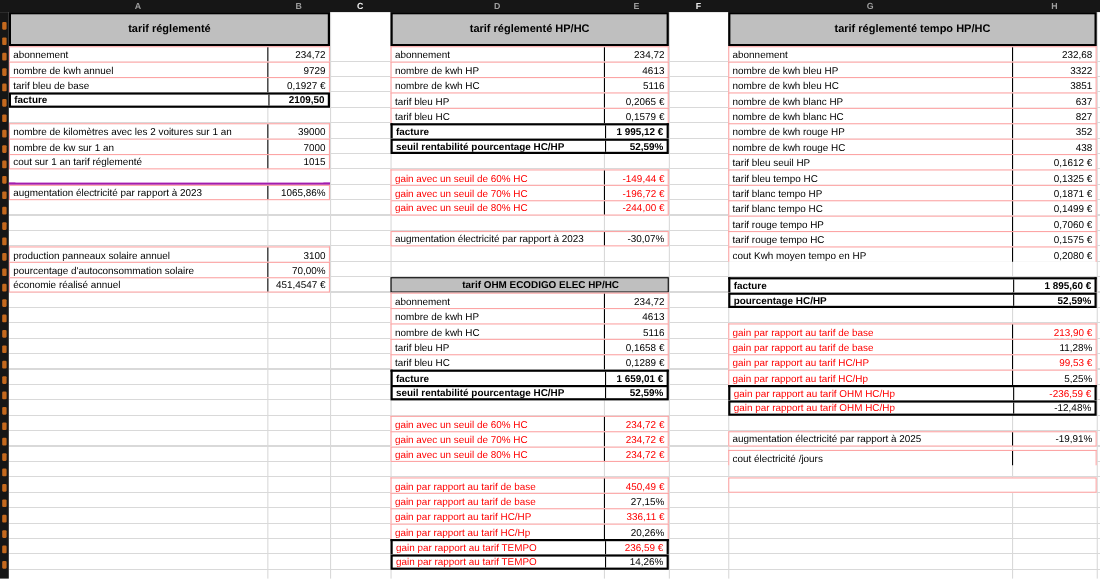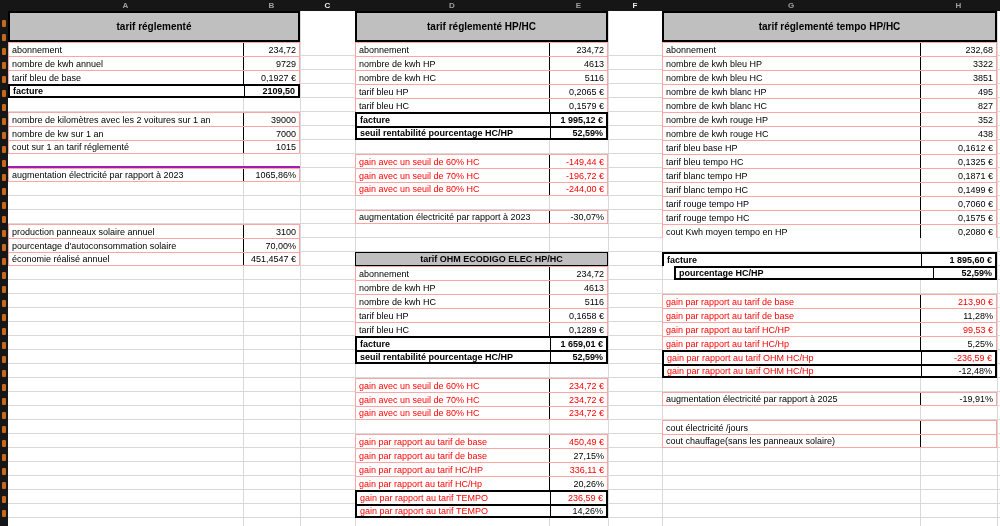--- a/index.html
+++ b/index.html
@@ -282,36 +282,36 @@
       <div class="r b1 nb" style="top: 45px;">
         <div class="lbl">nombre de kwh bleu HP</div>
         <div class="val">3322</div>
       </div>
       <div class="r b1 nb" style="top: 59px;">
         <div class="lbl">nombre de kwh bleu HC</div>
         <div class="val">3851</div>
       </div>
       <div class="r b1 nb" style="top: 73px;">
         <div class="lbl">nombre de kwh blanc HP</div>
-        <div class="val">495</div>
+        <div class="val">637</div>
       </div>
       <div class="r b1 nb" style="top: 87px;">
         <div class="lbl">nombre de kwh blanc HC</div>
         <div class="val">827</div>
       </div>
       <div class="r b1 nb" style="top: 101px;">
         <div class="lbl">nombre de kwh rouge HP</div>
         <div class="val">352</div>
       </div>
       <div class="r b1 nb" style="top: 115px;">
         <div class="lbl">nombre de kwh rouge HC</div>
         <div class="val">438</div>
       </div>
       <div class="r b1 nb" style="top: 129px;">
-        <div class="lbl">tarif bleu base HP</div>
+        <div class="lbl">tarif bleu seuil HP</div>
         <div class="val">0,1612 €</div>
       </div>
       <div class="r b1 nb" style="top: 143px;">
         <div class="lbl">tarif bleu tempo HC</div>
         <div class="val">0,1325 €</div>
       </div>
       <div class="r b1 nb" style="top: 157px;">
         <div class="lbl">tarif blanc tempo HP</div>
         <div class="val">0,1871 €</div>
       </div>
@@ -332,21 +332,21 @@
         <div class="val">0,2080 €</div>
       </div>
       <div class="r b1 vbold nb" style="top: 242px;">
         <div class="lbl">Facture sans voiture</div>
         <div class="val">583,78 €</div>
       </div>
       <div class="r b2 bold nb" style="top: 241px;">
         <div class="lbl">facture</div>
         <div class="val">1 895,60 €</div>
       </div>
-      <div class="r b2 bold" style="top: 255px; margin-left: 12px;">
+      <div class="r b2 bold" style="top: 255px;">
         <div class="lbl">pourcentage HC/HP</div>
         <div class="val">52,59%</div>
       </div>
       <div class="r b1 redl redv nb" style="top: 283px;">
         <div class="lbl">gain par rapport au tarif de base</div>
         <div class="val">213,90 €</div>
       </div>
       <div class="r b1 redl nb" style="top: 297px;">
         <div class="lbl">gain par rapport au tarif de base</div>
         <div class="val">11,28%</div>
@@ -364,26 +364,25 @@
         <div class="val">-236,59 €</div>
       </div>
       <div class="r b2 redl" style="top: 353px;">
         <div class="lbl">gain par rapport au tarif OHM HC/Hp</div>
         <div class="val">-12,48%</div>
       </div>
       <div class="r b1" style="top: 381px;">
         <div class="lbl">augmentation électricité par rapport à 2025</div>
         <div class="val">-19,91%</div>
       </div>
-      <div class="r b1 nb" style="top: 409px;">
+      <div class="r b1 nb" style="top: 398px;">
         <div class="lbl">cout électricité /jours</div>
         <div class="val"></div>
       </div>
       <div class="r b1" style="top: 423px;">
-        <div class="lbl">cout chauffage(sans les panneaux solaire)</div>
         <div class="val"></div>
       </div>
     </div>
 </div>
 
 <div class="vline" style="left: 243px;"></div>
 <div class="vline" style="left: 300px;"></div>
 <div class="vline" style="left: 355px;"></div>
 <div class="vline" style="left: 549px;"></div>
 <div class="vline" style="left: 608px;"></div>

